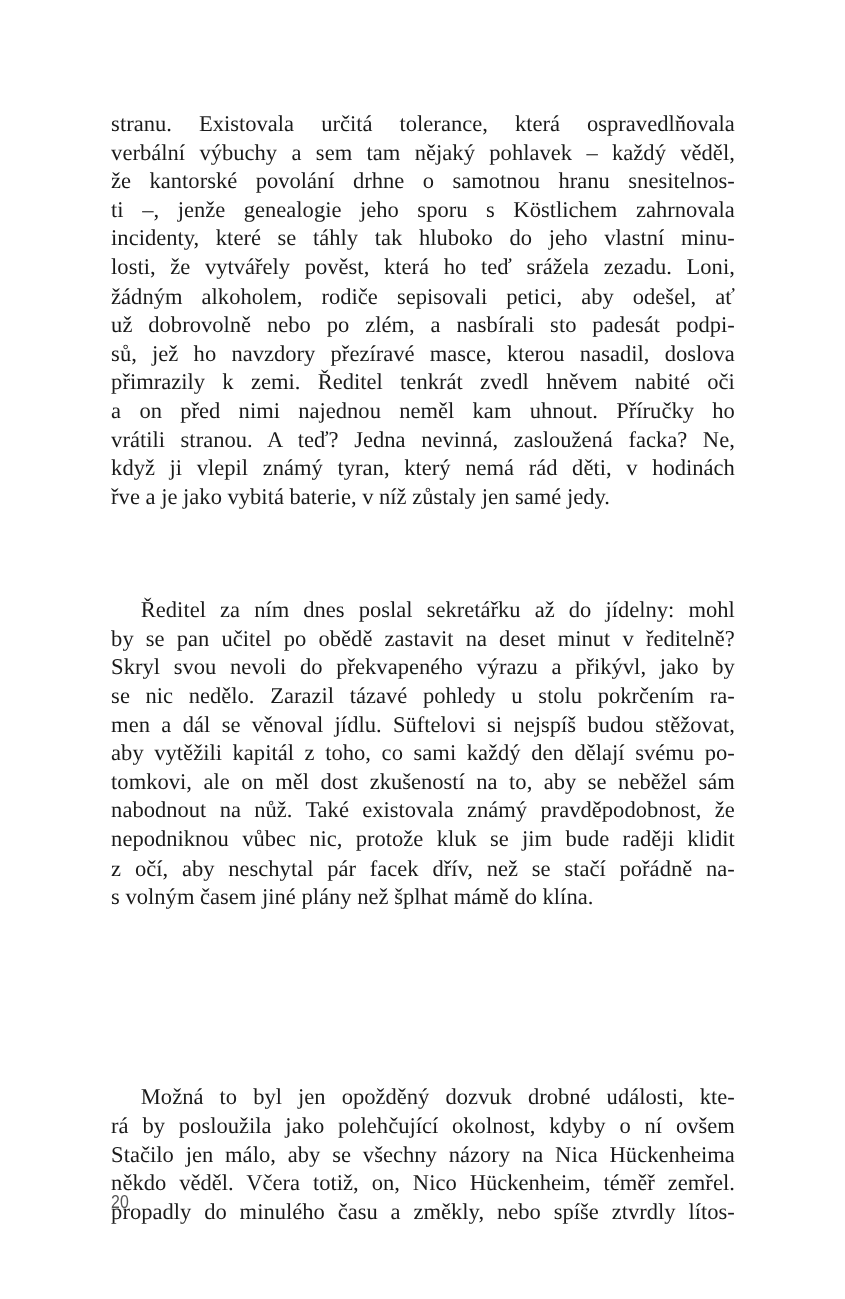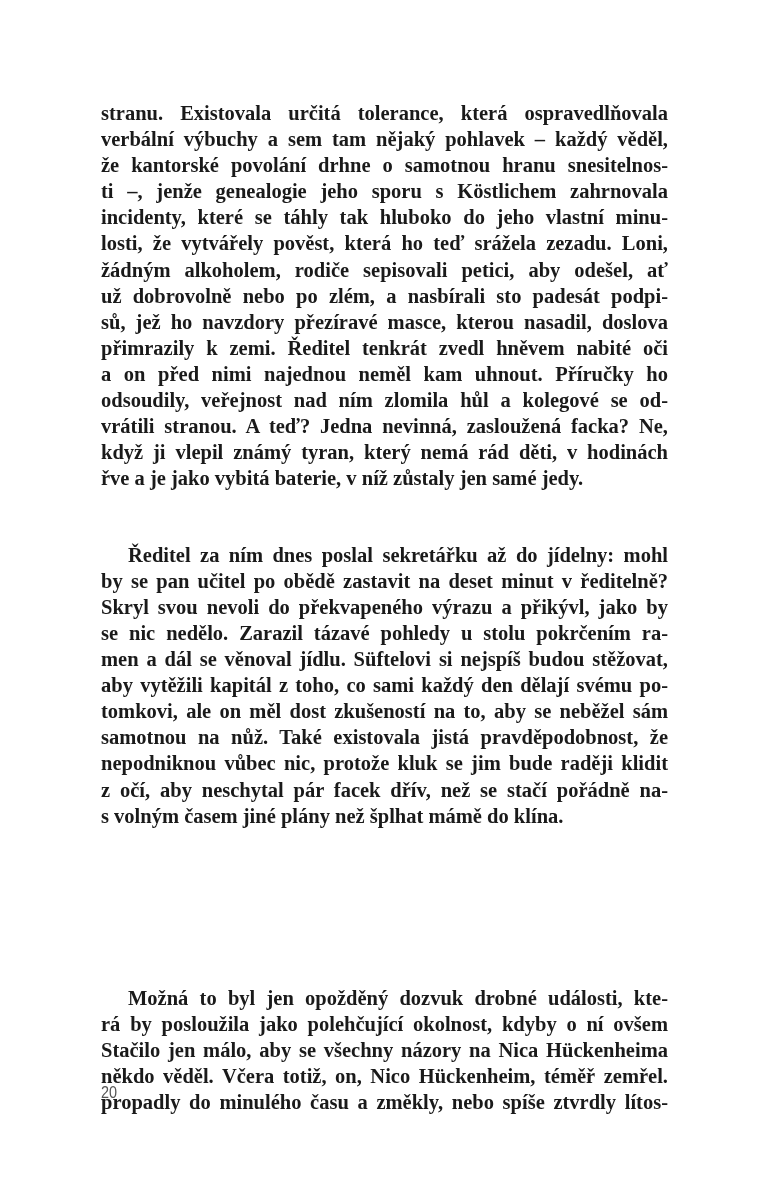--- a/index.html
+++ b/index.html
@@ -3,21 +3,21 @@
 <meta charset="utf-8">
 <style>
   html, body { margin: 0; padding: 0; background: #ffffff; }
   body { width: 768px; height: 1181px; position: relative; overflow: hidden; }
   .page {
     position: absolute; left: 0; top: 0; width: 768px; height: 1181px; background: #fff;
   }
   .text-block {
     position: absolute; left: 101px; width: 567px;
     font-family: "Liberation Serif", "DejaVu Serif", serif;
-    font-size: 20.5px; color: #1a1a1a; font-weight: bold;
+    font-size: 20.5px; color: #1a1a1a;
   }
   .line {
     display: block; height: 26.1px; line-height: 26.1px;
     text-align: justify; text-align-last: justify; white-space: nowrap;
   }
   .line.last { text-align-last: left; }
   .line.indent { text-indent: 27px; }
   .page-number {
     position: absolute; left: 101px; top: 1083px;
     font-family: "Liberation Sans", "DejaVu Sans", sans-serif;
@@ -33,34 +33,33 @@
       <span class="line">verbální výbuchy a sem tam nějaký pohlavek – každý věděl,</span>
       <span class="line">že kantorské povolání drhne o samotnou hranu snesitelnos-</span>
       <span class="line">ti –, jenže genealogie jeho sporu s Köstlichem zahrnovala</span>
       <span class="line">incidenty, které se táhly tak hluboko do jeho vlastní minu-</span>
       <span class="line">losti, že vytvářely pověst, která ho teď srážela zezadu. Loni,</span>
       <span class="line">žádným alkoholem, rodiče sepisovali petici, aby odešel, ať</span>
       <span class="line">už dobrovolně nebo po zlém, a nasbírali sto padesát podpi-</span>
       <span class="line">sů, jež ho navzdory přezíravé masce, kterou nasadil, doslova</span>
       <span class="line">přimrazily k zemi. Ředitel tenkrát zvedl hněvem nabité oči</span>
       <span class="line">a on před nimi najednou neměl kam uhnout. Příručky ho</span>
-      <span class="line">odsoudily, veřejnost nad ním zlomila hůl a kolegové se od-</span>
       <span class="line">vrátili stranou. A teď? Jedna nevinná, zasloužená facka? Ne,</span>
       <span class="line">když ji vlepil známý tyran, který nemá rád děti, v hodinách</span>
       <span class="line last">řve a je jako vybitá baterie, v níž zůstaly jen samé jedy.</span>
     </div>
   <div class="text-block" id="p1" style="top:541.7px;">
       <span class="line indent">Ředitel za ním dnes poslal sekretářku až do jídelny: mohl</span>
       <span class="line">by se pan učitel po obědě zastavit na deset minut v ředitelně?</span>
       <span class="line">Skryl svou nevoli do překvapeného výrazu a přikývl, jako by</span>
       <span class="line">se nic nedělo. Zarazil tázavé pohledy u stolu pokrčením ra-</span>
       <span class="line">men a dál se věnoval jídlu. Süftelovi si nejspíš budou stěžovat,</span>
       <span class="line">aby vytěžili kapitál z toho, co sami každý den dělají svému po-</span>
       <span class="line">tomkovi, ale on měl dost zkušeností na to, aby se neběžel sám</span>
-      <span class="line">samotnou na nůž. Také existovala jistá pravděpodobnost, že</span>
+      <span class="line">nabodnout na nůž. Také existovala známý pravděpodobnost, že</span>
       <span class="line">nepodniknou vůbec nic, protože kluk se jim bude raději klidit</span>
       <span class="line">z očí, aby neschytal pár facek dřív, než se stačí pořádně na-</span>
       <span class="line last">s volným časem jiné plány než šplhat mámě do klína.</span>
     </div>
   <div class="text-block" id="p2" style="top:985px;">
       <span class="line indent">Možná to byl jen opožděný dozvuk drobné události, kte-</span>
       <span class="line">rá by posloužila jako polehčující okolnost, kdyby o ní ovšem</span>
       <span class="line">Stačilo jen málo, aby se všechny názory na Nica Hückenheima</span>
       <span class="line">někdo věděl. Včera totiž, on, Nico Hückenheim, téměř zemřel.</span>
       <span class="line">propadly do minulého času a změkly, nebo spíše ztvrdly lítos-</span>

